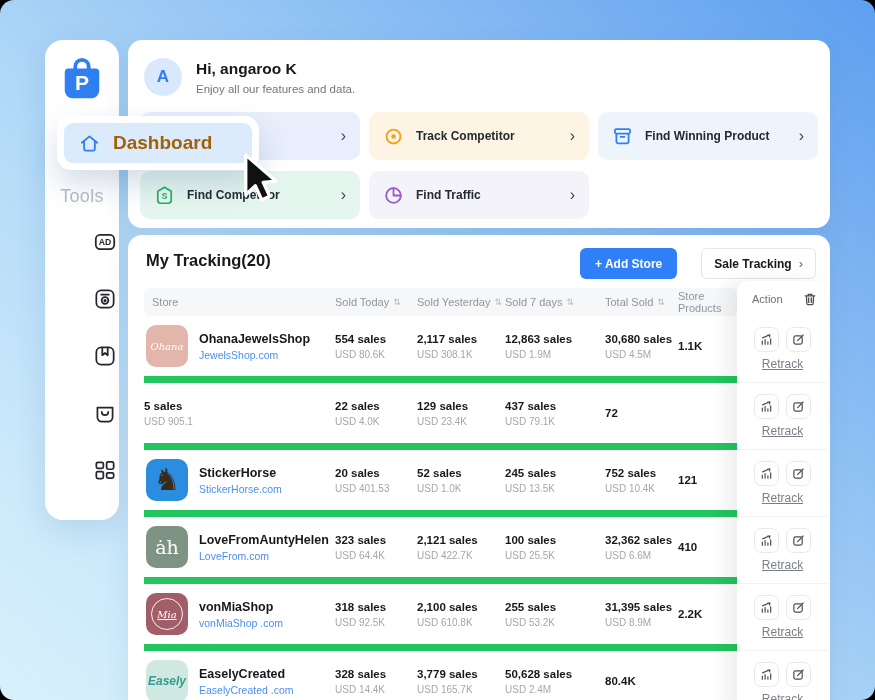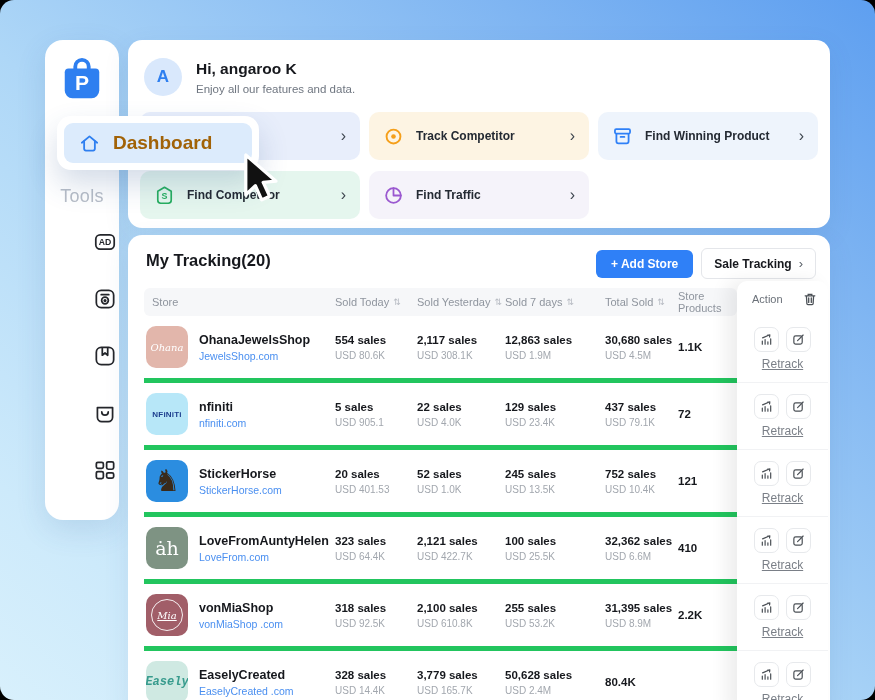--- a/index.html
+++ b/index.html
@@ -33,47 +33,47 @@
   .fcard{height:48px;border-radius:10px;display:flex;align-items:center;padding:0 14px;gap:12px;cursor:pointer;
     background-image:radial-gradient(rgba(0,0,0,.05) 1px,transparent 1px);background-size:8px 8px;}
   .fic{width:21px;height:21px;display:flex;align-items:center;justify-content:center;flex:0 0 auto;}
   .fic svg{width:21px;height:21px;}
   .flabel{font-size:12px;font-weight:600;color:#242a33;white-space:nowrap;}
   .fchev{margin-left:auto;color:#3f4750;font-size:16px;line-height:1;}
   
   .tracking-card{position:absolute;left:128px;top:235px;width:702px;height:480px;background:#fff;border-radius:14px;
     box-shadow:0 8px 26px rgba(50,90,150,.10);}
   .t-title{position:absolute;left:18px;top:16px;font-size:16.5px;font-weight:bold;color:#16181d;}
-  .t-actions{position:absolute;right:14px;top:13px;display:flex;gap:8px;align-items:center;}
+  .t-actions{position:absolute;right:14px;top:13px;display:flex;gap:24px;}
   .add-store{background:#2f80f7;color:#fff;border:none;border-radius:6px;font-size:12px;font-weight:600;
     padding:7px 15px;cursor:pointer;}
   .sale-tracking{background:#fff;border:1px solid #e4e6ea;border-radius:6px;font-size:12px;font-weight:bold;
     color:#16181d;padding:7px 12px;display:flex;align-items:center;gap:7px;cursor:pointer;}
   .sale-tracking .chev{color:#5a6068;font-size:13px;font-weight:normal;}
   .thead{position:absolute;left:16px;top:53px;width:593px;height:28px;background:#f6f7f9;border-radius:6px;
     display:grid;grid-template-columns:191px 82px 88px 100px 73px 59px;align-items:center;}
   .hcell{display:flex;align-items:center;gap:4px;font-size:11px;color:#8f959e;}
   .hcell:first-child{padding-left:8px;}
   .sort{font-size:9px;color:#b6bac2;}
   .rows{position:absolute;left:16px;top:81px;width:593px;}
   .trow{display:grid;grid-template-columns:191px 82px 88px 100px 73px 59px;height:67px;align-items:center;
-    border-bottom:5px solid #22c55e;}
+    border-bottom:7px solid #22c55e;}
   .store-cell{display:flex;align-items:center;gap:11px;padding-left:2px;}
   .avatar{width:42px;height:42px;border-radius:10px;display:flex;align-items:center;justify-content:center;overflow:hidden;flex:0 0 auto;}
   .sname{font-size:12.5px;font-weight:bold;color:#16181d;}
   .sdomain{font-size:10.5px;color:#4a8ff0;margin-top:3px;display:block;text-decoration:none;cursor:pointer;}
   .v{font-size:11.5px;font-weight:bold;color:#16181d;white-space:nowrap;}
   .u{font-size:10px;color:#a2a7ae;margin-top:4px;white-space:nowrap;}
   .av-script span{font-family:"DejaVu Serif",serif;font-style:italic;font-size:10px;}
   .av-caps span{font-weight:bold;font-size:8px;letter-spacing:.2px;}
   .av-knight span{font-size:30px;line-height:1;}
   .av-serif span{font-family:"DejaVu Serif",serif;font-size:19px;}
   .av-stamp span{font-family:"DejaVu Serif",serif;font-style:italic;font-size:10px;border:1px solid rgba(255,255,255,.9);
     border-radius:50%;width:32px;height:32px;display:flex;align-items:center;justify-content:center;text-decoration:underline;}
-  .av-script-teal span{font-family:Liberation Mono, monospace;font-style:italic;font-size:12px;font-weight:bold;}
+  .av-script-teal span{font-family:Liberation Sans, sans-serif;font-style:italic;font-size:12px;font-weight:bold;}
   
   .action-panel{position:absolute;top:46px;left:609px;width:91px;height:434px;background:#fff;
     border-radius:10px 10px 0 0;box-shadow:-10px 0 18px rgba(0,0,0,.07);}
   .action-head{height:35px;display:flex;align-items:center;justify-content:space-between;padding:0 11px 0 15px;}
   .action-title{font-size:11px;color:#6a7078;}
   .trash-btn{border:none;background:transparent;padding:0;cursor:pointer;display:flex;}
   .trash-btn svg{width:14px;height:14px;stroke:#4b5056;fill:none;stroke-width:1.3;stroke-linecap:round;}
   .acell{height:67px;border-bottom:1px solid #f1f2f4;display:flex;flex-direction:column;align-items:center;justify-content:center;gap:5px;}
   .abtns{display:flex;gap:7px;}
   .ibtn{width:25px;height:25px;border:1px solid #e7e9ec;background:#fff;border-radius:7px;cursor:pointer;
@@ -265,29 +265,20 @@
     <div>
             <div class="v">30,680 sales</div>
             <div class="u">USD 4.5M</div>
           </div>
     <div>
             <div class="v">1.1K</div>
           </div>
   </div>
 
   <div class="trow">
-    <div class="store-cell">
-      <div class="avatar av-caps" style="background: rgb(183, 231, 248); color: rgb(28, 62, 142);">
-              <span>NFiNiTi</span>
-            </div>
-      <div>
-        <div class="sname">nfiniti</div>
-        <a class="sdomain">nfiniti.com</a>
-      </div>
-    </div>
     <div>
             <div class="v">5 sales</div>
             <div class="u">USD 905.1</div>
           </div>
     <div>
             <div class="v">22 sales</div>
             <div class="u">USD 4.0K</div>
           </div>
     <div>
             <div class="v">129 sales</div>

